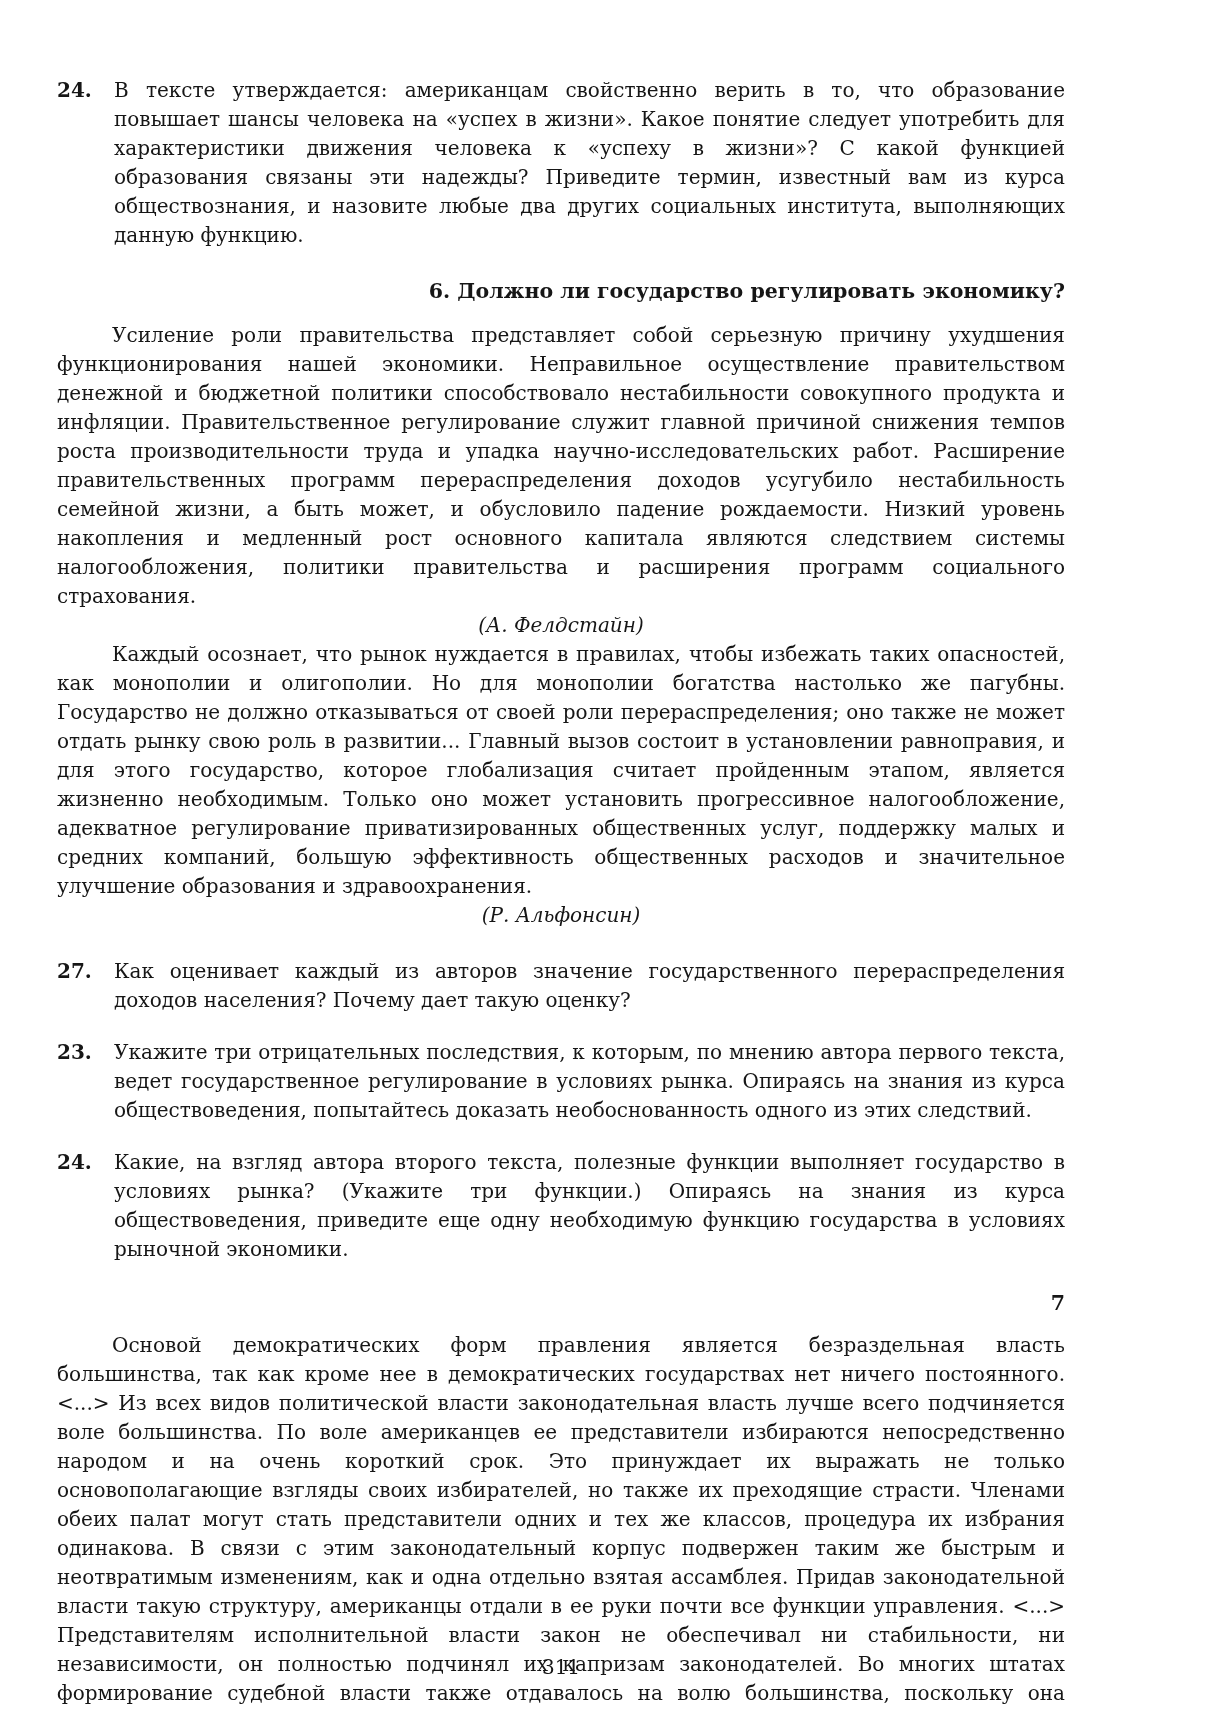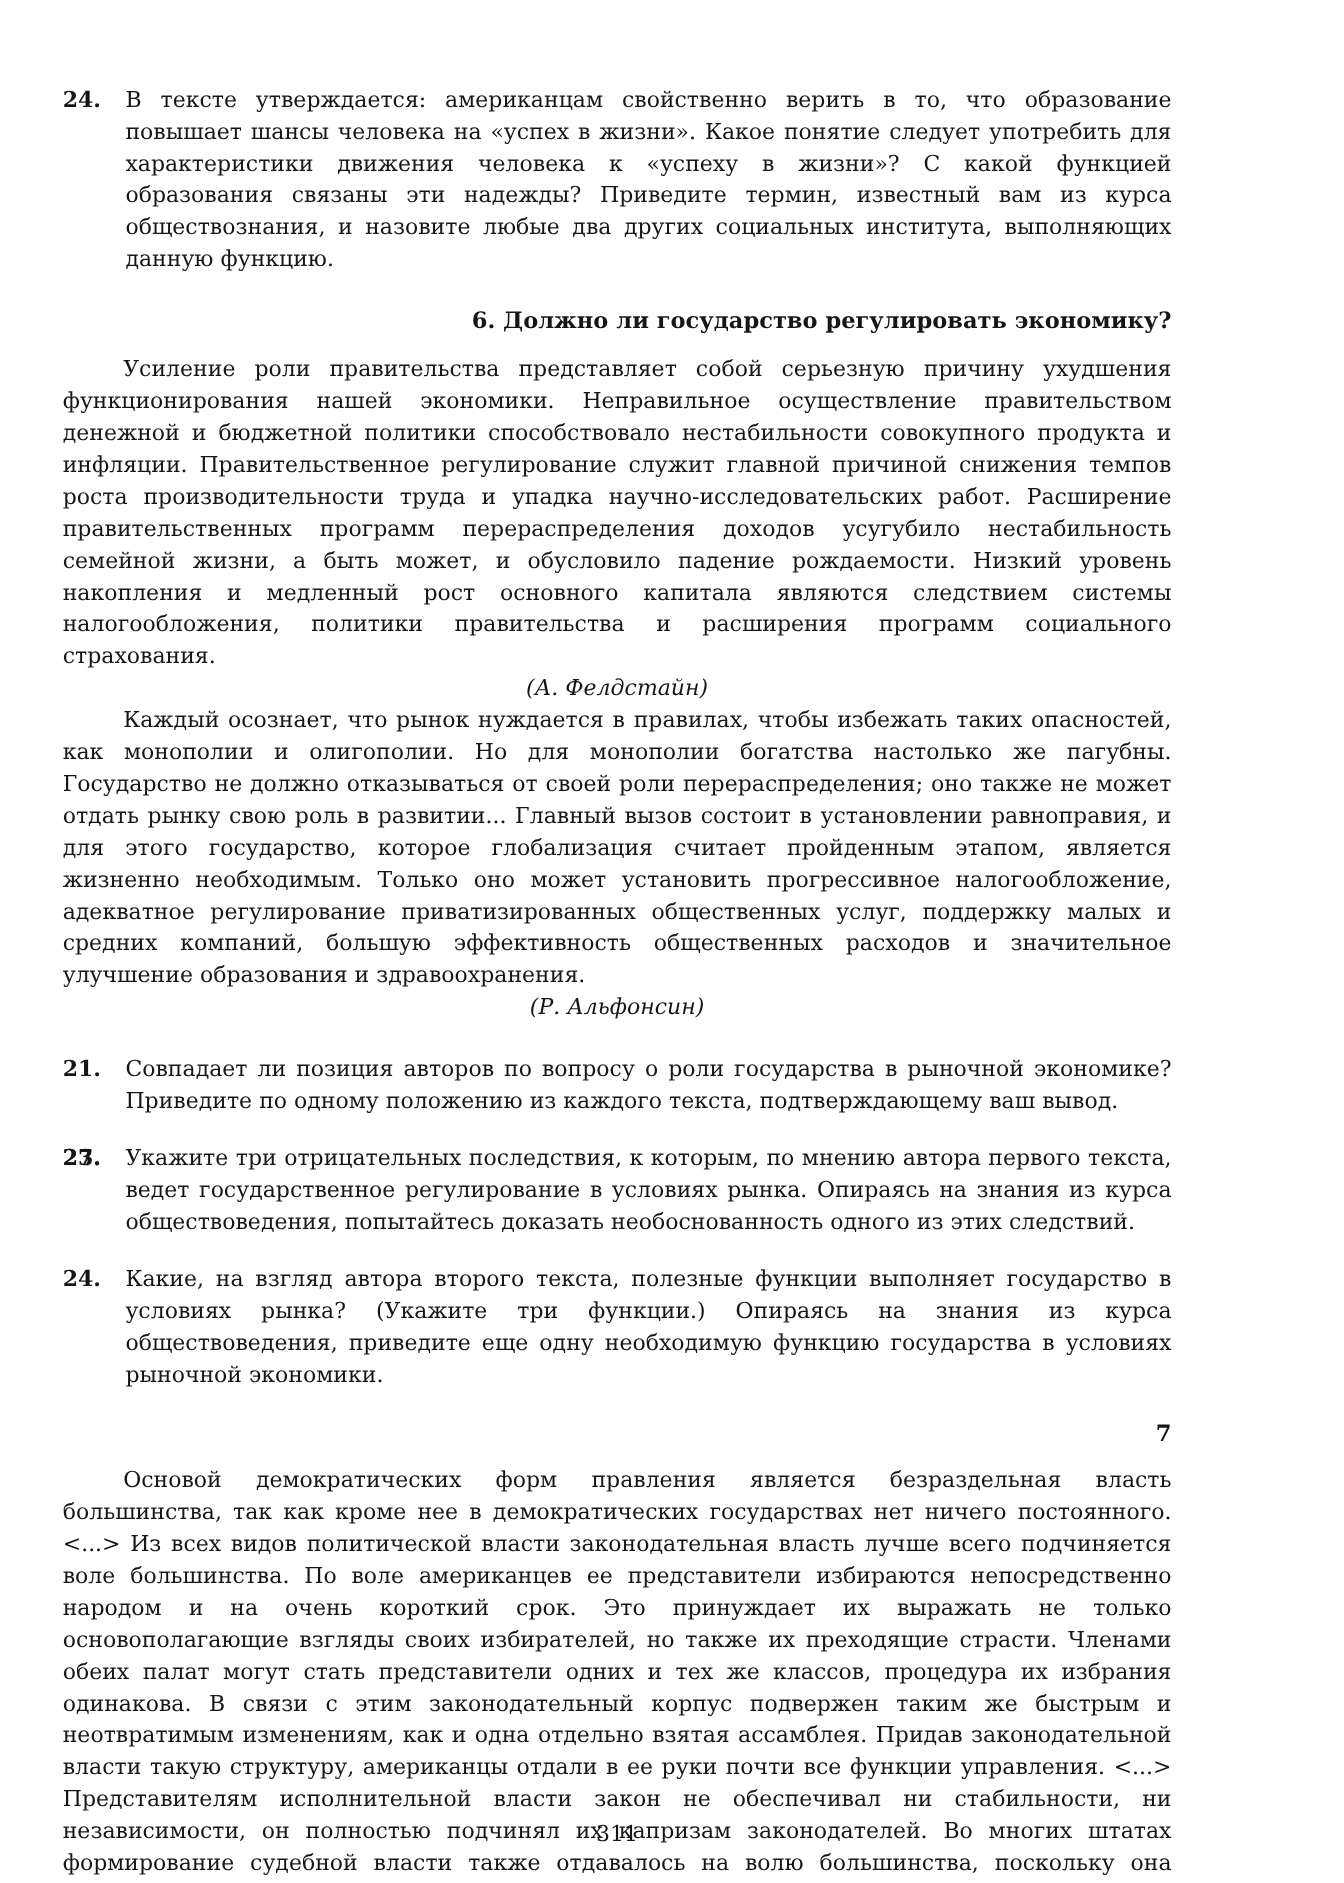--- a/index.html
+++ b/index.html
@@ -88,25 +88,22 @@
     <h2 class="sec-heading">6. Должно ли государство регулировать экономику?</h2>
 
     <p class="para">Усиление роли правительства представляет собой серьезную причину ухудшения функционирования нашей экономики. Неправильное осуществление правительством денежной и бюджетной политики способствовало нестабильности совокупного продукта и инфляции. Правительственное регулирование служит главной причиной снижения темпов роста производительности труда и упадка научно-исследовательских работ. Расширение правительственных программ перераспределения доходов усугубило нестабильность семейной жизни, а быть может, и обусловило падение рождаемости. Низкий уровень накопления и медленный рост основного капитала являются следствием системы налогообложения, политики правительства и расширения программ социального страхования.</p>
     <p class="attribution">(А. Фелдстайн)</p>
 
     <p class="para">Каждый осознает, что рынок нуждается в правилах, чтобы избежать таких опасностей, как монополии и олигополии. Но для монополии богатства настолько же пагубны. Государство не должно отказываться от своей роли перераспределения; оно также не может отдать рынку свою роль в развитии... Главный вызов состоит в установлении равноправия, и для этого государство, которое глобализация считает пройденным этапом, является жизненно необходимым. Только оно может установить прогрессивное налогообложение, адекватное регулирование приватизированных общественных услуг, поддержку малых и средних компаний, большую эффективность общественных расходов и значительное улучшение образования и здравоохранения.</p>
     <p class="attribution attribution-gap">(Р. Альфонсин)</p>
 
     <div class="questions-list">
       <div class="question">
-        <span class="qnum">21.</span>
-        <span class="qtext">Совпадает ли позиция авторов по вопросу о роли государства в рыночной экономике? Приведите по одному положению из каждого текста, подтверждающему ваш вывод.</span>
-      </div>
-      <div class="question">
         <span class="qnum">27.</span>
+        <span class="qtext">Как оценивает каждый из авторов значение государственного перераспределения доходов населения? Почему дает такую оценку?</span>
       </div>
       <div class="question">
         <span class="qnum">23.</span>
         <span class="qtext">Укажите три отрицательных последствия, к которым, по мнению автора первого текста, ведет государственное регулирование в условиях рынка. Опираясь на знания из курса обществоведения, попытайтесь доказать необоснованность одного из этих следствий.</span>
       </div>
       <div class="question">
         <span class="qnum">24.</span>
         <span class="qtext">Какие, на взгляд автора второго текста, полезные функции выполняет государство в условиях рынка? (Укажите три функции.) Опираясь на знания из курса обществоведения, приведите еще одну необходимую функцию государства в условиях рыночной экономики.</span>
       </div>
     </div>

